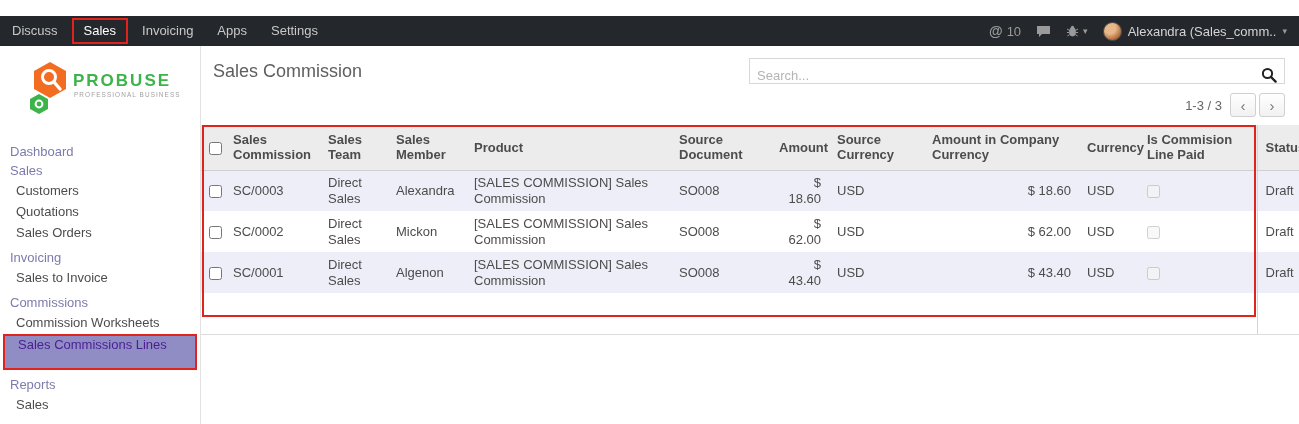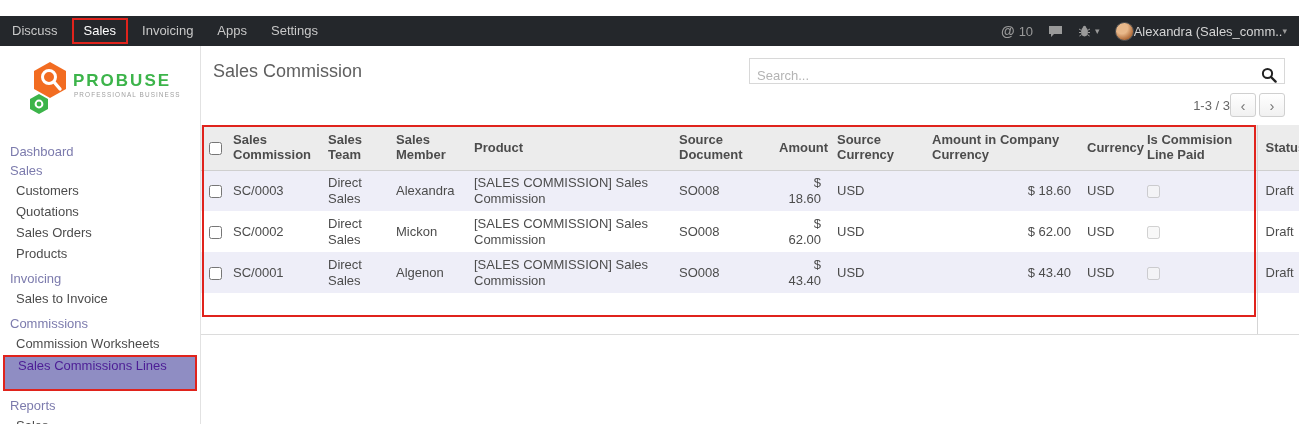--- a/index.html
+++ b/index.html
@@ -13,21 +13,21 @@
   .menu-item { padding:0 12px; line-height:30px; cursor:pointer; white-space:nowrap; }
   .menu-item.annotated { border:2px solid #e0231c; line-height:22px; padding:0 10px;
     color:#ffffff; margin:0 2px; }
   .topbar .right { margin-left:auto; display:flex; align-items:center; gap:15px;
     padding-right:12px; }
   .tb-icon { display:flex; align-items:center; gap:4px; color:#9a9a9a; cursor:pointer; }
   .at-sym { font-weight:bold; font-size:14px; }
   .avatar { width:19px; height:19px; border-radius:50%;
     background:radial-gradient(circle at 35% 30%, #e8b88a 0 35%, #b5713f 70%, #7a4a26 100%);
     border:1px solid #555; }
-  .user-wrap { display:flex; align-items:center; color:#d4d4d4; cursor:pointer; }
+  .user-wrap { display:flex; align-items:center; gap:6px; color:#d4d4d4; cursor:pointer; }
   .caret { font-size:9px; color:#9a9a9a; }
 
   
   .page { display:flex; height:394px; }
   .sidebar { width:201px; border-right:1px solid #e2e2e2; background:#fff; overflow:hidden; }
   .main { flex:1; position:relative; background:#fff; }
 
   
   .logo { padding:12px 6px 10px 26px; }
   .nav { font-size:13px; }
@@ -39,21 +39,21 @@
     border:2px solid #e0231c; margin:1px 3px; padding:1px 10px 16px 13px; }
 
   
   .control-row { display:flex; align-items:center; padding:12px 14px 0 12px; }
   .page-title { font-size:18px; color:#5f5f5f; }
   .search-box { margin-left:auto; width:536px; height:26px; border:1px solid #d8d8d8;
     background:#fff; display:flex; align-items:flex-end; padding:0 7px; }
   .search-box input { flex:1; border:none; outline:none; font-size:13px; color:#555;
     font-family:"Liberation Sans", sans-serif; background:transparent; }
   .search-box input::placeholder { color:#b4b4b4; }
-  .pager-row { display:flex; justify-content:flex-end; align-items:center; 
+  .pager-row { display:flex; justify-content:flex-end; align-items:center; gap:8px;
     padding:9px 14px 0 0; font-size:13px; color:#666; }
   .pager-btns { display:flex; gap:3px; }
   .pager-btn { width:26px; height:24px; border:1px solid #d0d0d0; border-radius:3px;
     background:linear-gradient(#ffffff,#f1f1f1); color:#777; font-size:15px;
     display:flex; align-items:center; justify-content:center; cursor:pointer; }
 
   
   .list-wrap { position:relative; margin-top:8px; border-bottom:1px solid #dcdcdc; }
   table { width:100%; border-collapse:collapse; table-layout:fixed;
     font-size:13px; color:#4c4c4c; }
@@ -120,21 +120,20 @@
         <text x="47" y="28" fill="#3cb44a" font-size="17" font-weight="bold" letter-spacing="2" font-family="Liberation Sans, sans-serif">PROBUSE</text>
         <text x="48" y="39" fill="#a0a0a0" font-size="6.4" letter-spacing="1.1" font-family="Liberation Sans, sans-serif">PROFESSIONAL BUSINESS</text>
       </svg>
     </div>
     <div class="nav">
       <div class="nav-heading first">Dashboard</div>
       <div class="nav-heading" style="margin-top:0;">Sales</div>
       <div class="nav-item">Customers</div>
       <div class="nav-item">Quotations</div>
       <div class="nav-item">Sales Orders</div>
-      <div class="nav-item">Products</div>
       <div class="nav-heading">Invoicing</div>
       <div class="nav-item">Sales to Invoice</div>
       <div class="nav-heading">Commissions</div>
       <div class="nav-item">Commission Worksheets</div>
       <div class="nav-item selected-annotated">Sales Commissions Lines</div>
       <div class="nav-heading">Reports</div>
       <div class="nav-item">Sales</div>
     </div>
   </div>
 

